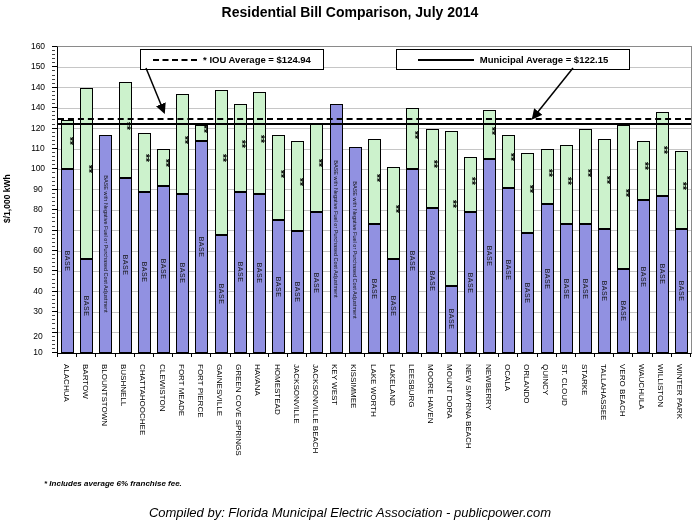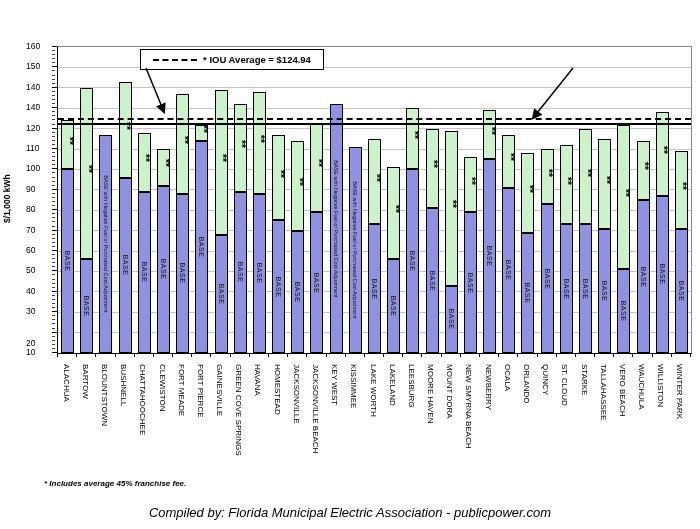--- a/index.html
+++ b/index.html
@@ -10,37 +10,38 @@
   #plot{position:absolute;left:57px;top:46px;width:633px;height:306px;border:1px solid #8a8a8a;border-left:1px solid #000;border-bottom:1px solid #000;box-sizing:content-box;background:#fff;}
   .gridline{position:absolute;left:0;width:633px;height:1px;background:#c6c6c6;z-index:0;}
   .bar-seg{position:absolute;box-sizing:border-box;border:1px solid #000;z-index:1;}
   .refline{position:absolute;left:0;width:633px;height:0;z-index:3;}
   .refline.dashed{border-top:2px dashed #000;}
   .refline.solid{border-top:2px solid #000;}
   .vtext{writing-mode:vertical-rl;text-orientation:mixed;}
   .base-label{position:absolute;left:50%;top:50%;transform:translate(-50%,-50%);font-size:7px;letter-spacing:0.5px;color:#111;white-space:nowrap;}
   .neg-label{position:absolute;left:50%;top:50%;transform:translate(-50%,-50%);font-size:5.5px;color:#111;white-space:nowrap;}
   .fuel-marker{position:absolute;font-size:10px;font-weight:bold;z-index:4;width:10px;text-align:center;line-height:7px;}
-  .ytick-label{position:absolute;width:24px;text-align:left;font-size:8.5px;}
+  .ytick-label{position:absolute;width:24px;text-align:center;font-size:8.5px;}
   .ytick{position:absolute;width:5px;height:1px;background:#000;}
   .xtick{position:absolute;width:1px;height:4px;background:#000;}
   .minor-ticks{position:absolute;left:52px;top:46px;width:3px;height:306px;background:repeating-linear-gradient(to bottom,#444 0 1px,transparent 1px 4.08px);}
   .xcat-label{position:absolute;font-size:8px;white-space:nowrap;}
   .legend-box{position:absolute;top:49px;height:19px;border:1px solid #000;background:#fff;display:flex;align-items:center;justify-content:center;gap:6px;font-size:9.5px;font-weight:bold;z-index:10;}
   .sample-dashed{display:inline-block;width:44px;height:0;border-top:2px dashed #000;}
   .sample-solid{display:inline-block;width:56px;height:0;border-top:2px solid #000;}
   .footnote{position:absolute;top:479px;font-size:8px;font-weight:bold;font-style:italic;}
   .compiled{position:absolute;top:505px;left:0;width:700px;text-align:center;font-size:13px;font-style:italic;}
   #arrow-overlay{position:absolute;left:0;top:0;width:700px;height:529px;pointer-events:none;z-index:11;}
 </style>
 </head>
 <body>
 
 <div id="chart-wrapper">
 
+  <div class="chart-title">Residential Bill Comparison, July 2014</div>
 
   <div class="y-title">$/1,000 kWh</div>
 
   <div class="minor-ticks"></div>
 
   <div id="plot">
       <div class="gridline" style="top: 285.1px;"></div>
       <div class="gridline" style="top: 264.7px;"></div>
       <div class="gridline" style="top: 244.3px;"></div>
       <div class="gridline" style="top: 223.9px;"></div>
@@ -213,21 +214,21 @@
       </div>
       <div class="bar-seg" style="left: 616.909px; bottom: 124.44px; width: 13px; height: 77.52px; background: rgb(204, 242, 204);"></div>
       <div class="fuel-marker vtext" style="left: 618.409px; top: 134.8px;">**</div>
       <div class="refline dashed" style="top: 70.5224px;"></div>
       <div class="refline solid" style="top: 76.214px;"></div>
     </div>
 
   <div id="axis-decorations">
       <div class="ytick-label" style="left: 26px; top: 347px;">10</div>
       <div class="ytick" style="left: 52px; top: 352px;"></div>
-      <div class="ytick-label" style="left: 26px; top: 338px;">20</div>
+      <div class="ytick-label" style="left: 26px; top: 331px;">20</div>
       <div class="ytick" style="left: 52px; top: 331.6px;"></div>
       <div class="ytick-label" style="left: 26px; top: 306.2px;">30</div>
       <div class="ytick" style="left: 52px; top: 311.2px;"></div>
       <div class="ytick-label" style="left: 26px; top: 285.8px;">40</div>
       <div class="ytick" style="left: 52px; top: 290.8px;"></div>
       <div class="ytick-label" style="left: 26px; top: 265.4px;">50</div>
       <div class="ytick" style="left: 52px; top: 270.4px;"></div>
       <div class="ytick-label" style="left: 26px; top: 245px;">60</div>
       <div class="ytick" style="left: 52px; top: 250px;"></div>
       <div class="ytick-label" style="left: 26px; top: 224.6px;">70</div>
@@ -317,28 +318,32 @@
       <div class="xcat-label vtext" style="left: 637.045px; top: 364px;">WAUCHULA</div>
       <div class="xcat-label vtext" style="left: 656.227px; top: 364px;">WILLISTON</div>
       <div class="xcat-label vtext" style="left: 675.409px; top: 364px;">WINTER PARK</div>
     </div>
 
   <div class="legend-box" style="left:140px;width:182px;">
     <span class="sample-dashed"></span>
     <span>* IOU Average = $124.94</span>
   </div>
 
+  <div class="legend-box" style="left:396px;width:232px;">
+    <span class="sample-solid"></span>
+    <span>Municipal Average = $122.15</span>
+  </div>
 
   <svg id="arrow-overlay">
     <defs>
       <marker id="ah" viewBox="0 0 10 10" refX="8" refY="5" markerWidth="7" markerHeight="7" orient="auto">
         <path d="M0,0 L10,5 L0,10 z" fill="#000"></path>
       </marker>
     </defs>
     <line x1="146" y1="68" x2="164" y2="112" stroke="#000" stroke-width="1.5" marker-end="url(#ah)"></line>
     <line x1="573" y1="68" x2="533" y2="118" stroke="#000" stroke-width="1.5" marker-end="url(#ah)"></line>
   </svg>
 
-  <div class="footnote" style="left:44px;">* Includes average 45% franchise fee.</div>
+  <div class="footnote" style="left:44px;">* Includes average 6% franchise fee.</div>
 
   <div class="compiled">Compiled by: Florida Municipal Electric Association - publicpower.com</div>
 
 </div>
 
 </body></html>

